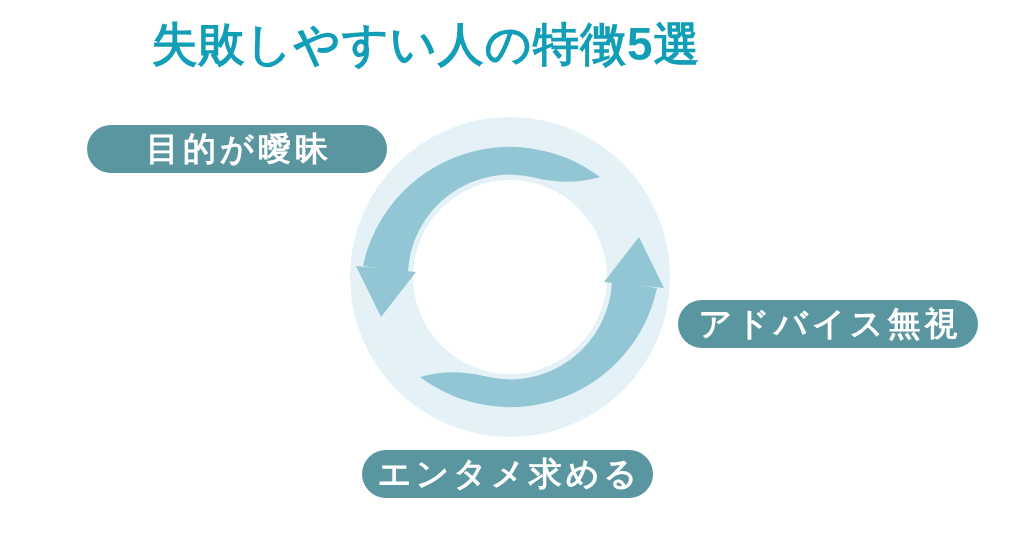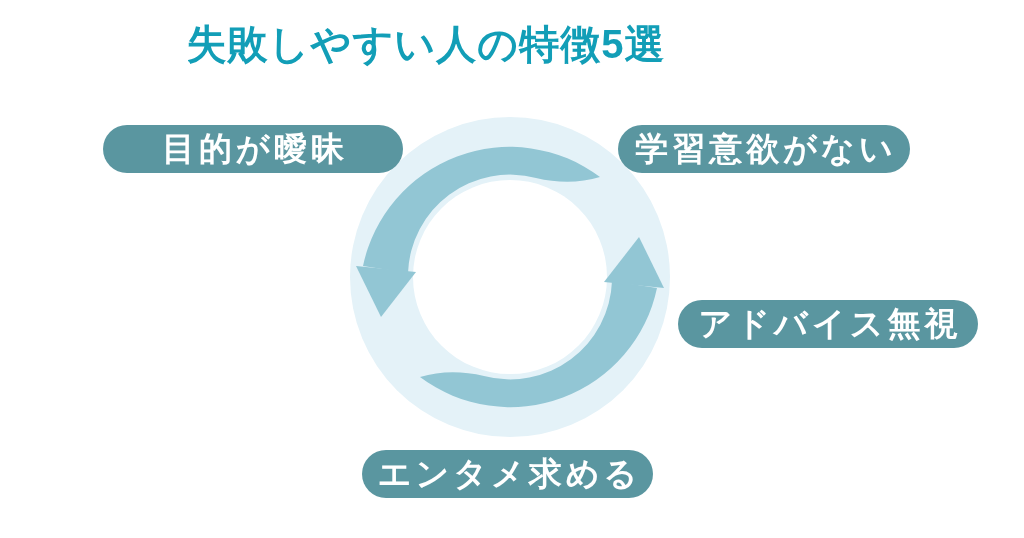--- a/index.html
+++ b/index.html
@@ -16,37 +16,37 @@
   body{
     position:relative;
     background:var(--c-page-background);
     font-family:"Liberation Sans","DejaVu Sans",sans-serif;
     overflow:hidden;
   }
   .canvas{position:absolute;left:0;top:0;width:1024px;height:538px;}
   .title{
     position:absolute;left:0;top:16px;width:852px;
     text-align:center;
-    font-size:40px;line-height:56px;font-weight:bold;
+    font-size:46px;line-height:56px;font-weight:bold;
     letter-spacing:1px;
     color:var(--c-title);
   }
   .diagram{position:absolute;left:0;top:0;width:1024px;height:538px;}
   .outer-ring{fill:var(--c-outer-circle);}
   .inner-ring{fill:var(--c-inner-circle);}
   .arrow{fill:var(--c-arrow);}
   .pill{
     position:absolute;height:48px;border-radius:24px;
     background:var(--c-pill-background);
     color:var(--c-pill-text);
     display:flex;align-items:center;justify-content:center;
     font-size:33px;font-weight:bold;letter-spacing:4px;text-indent:4px;
     white-space:nowrap;
   }
-  .pill-tl{left:103px;top:125px;width:300px;justify-content:center;}
+  .pill-tl{left:87px;top:125px;width:300px;justify-content:center;}
   .pill-tr{left:618px;top:125px;width:292px;}
   .pill-ml{left:45px; top:300px;width:306px;}
   .pill-mr{left:678px;top:300px;width:300px;}
   .pill-bc{left:362px;top:450px;width:291px;}
 </style>
 </head>
 <body>
 
 <div class="canvas">
 
@@ -64,23 +64,20 @@
       <path d="M416 272 L356 266 L381 317 Z"></path>
     </g>
   </svg>
 
   <h1 class="title">失敗しやすい人の特徴5選</h1>
 
   <div class="pill pill-tl">
     <span>目的が曖昧</span>
   </div>
 
-  <div class="pill pill-tr">
-    <span>学習意欲がない</span>
-  </div>
 
 
   <div class="pill pill-bc">
     <span>エンタメ求める</span>
   </div>
 
   <div class="pill pill-mr">
     <span>アドバイス無視</span>
   </div>
 

